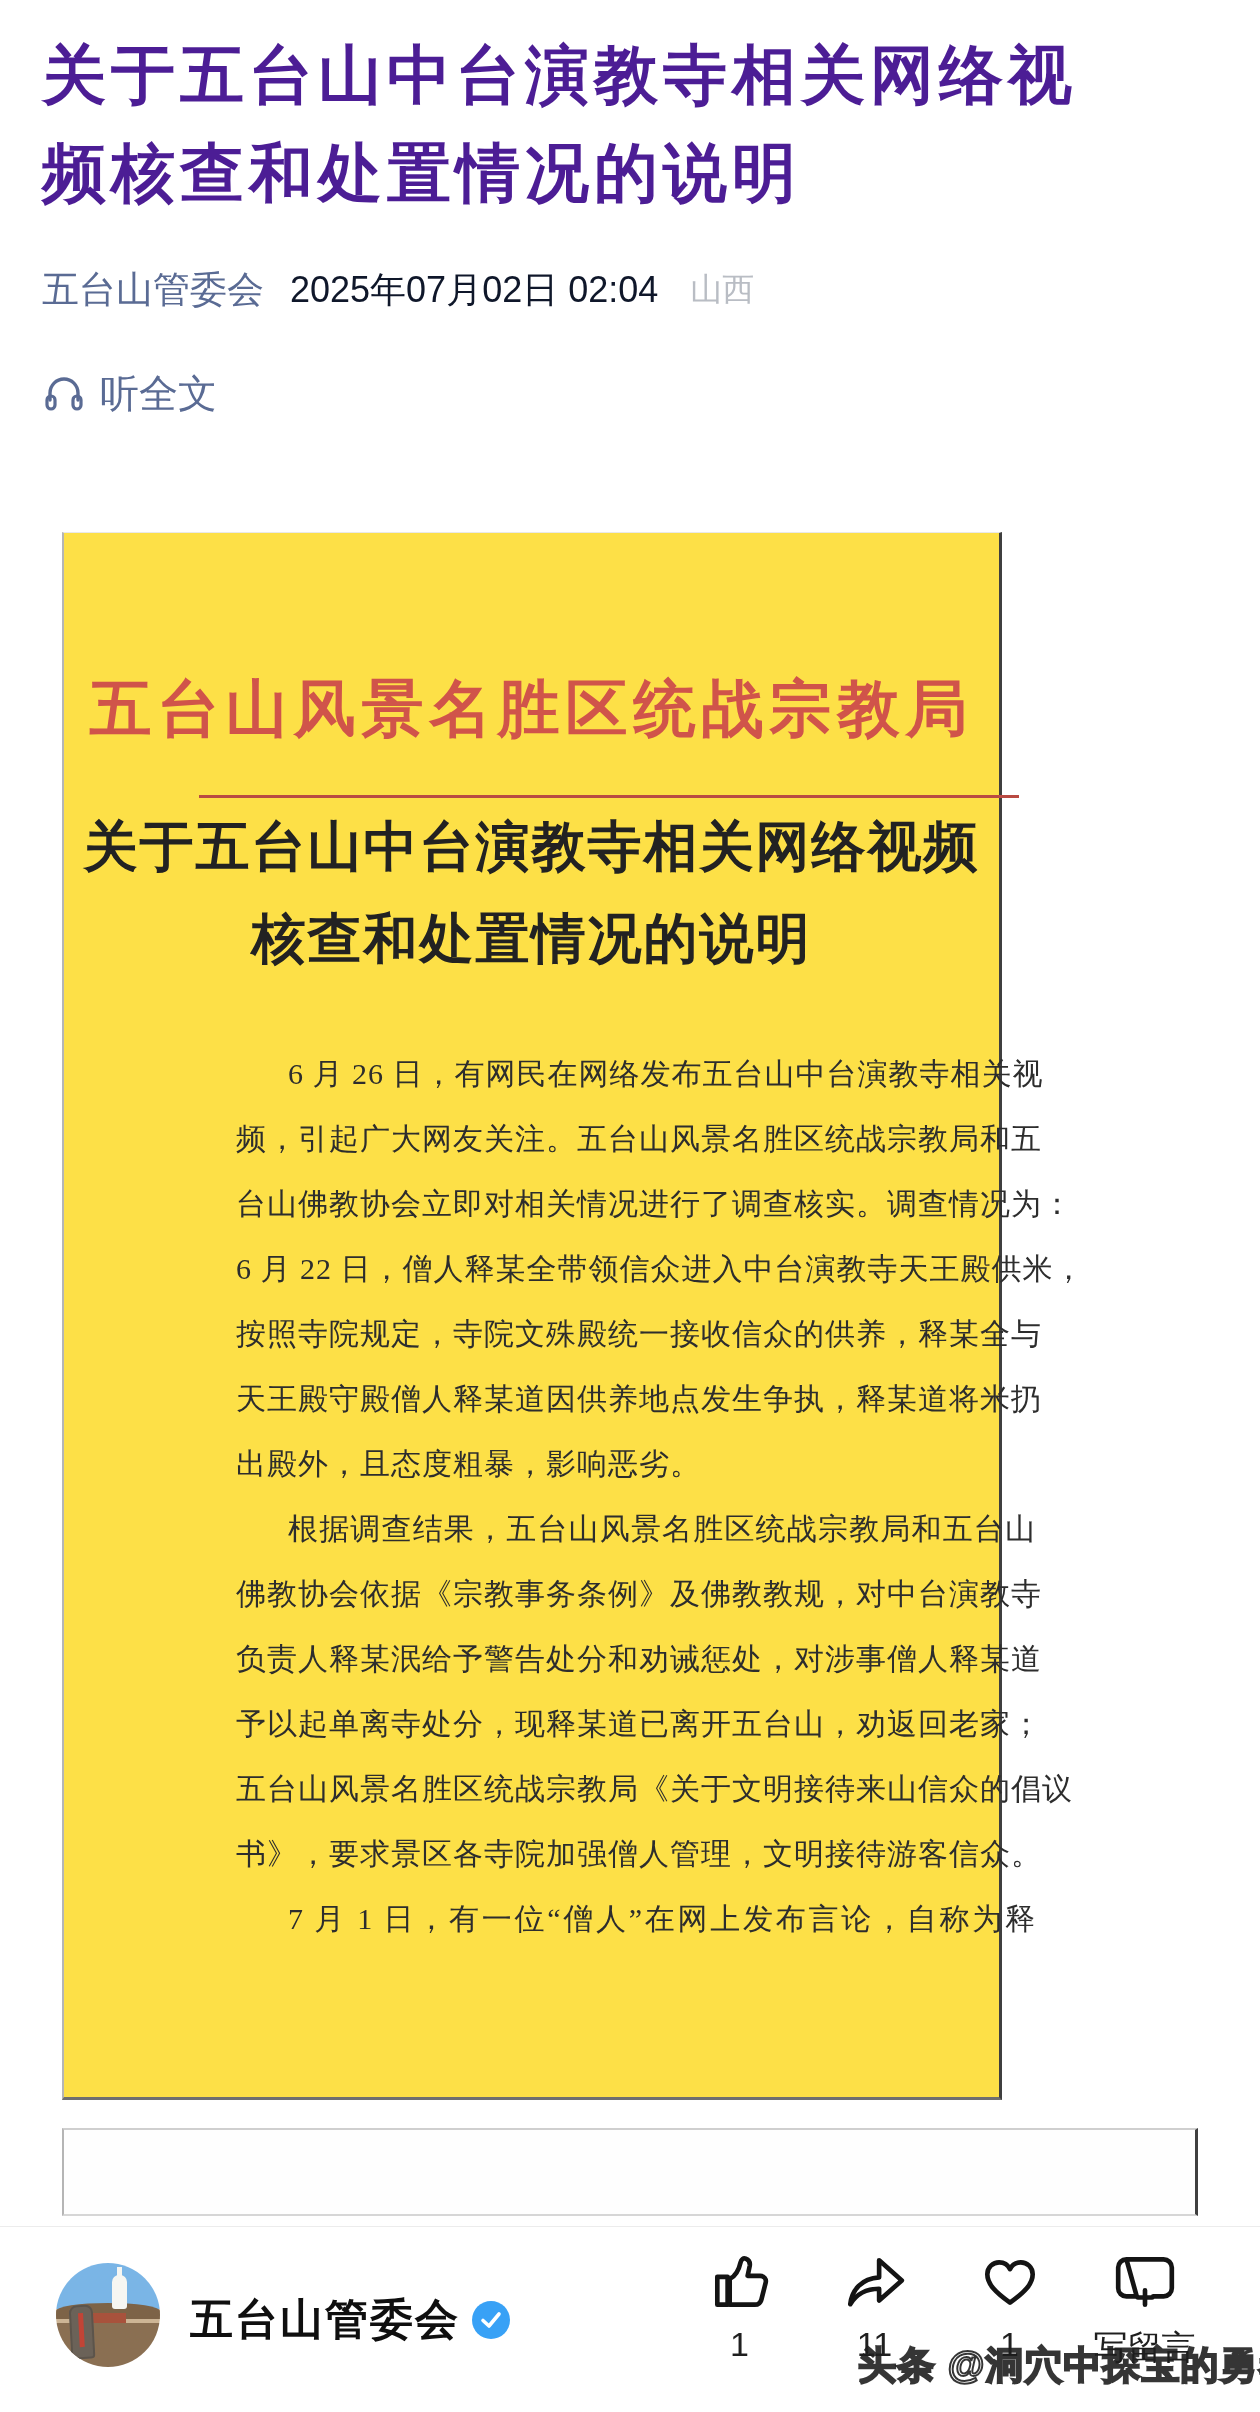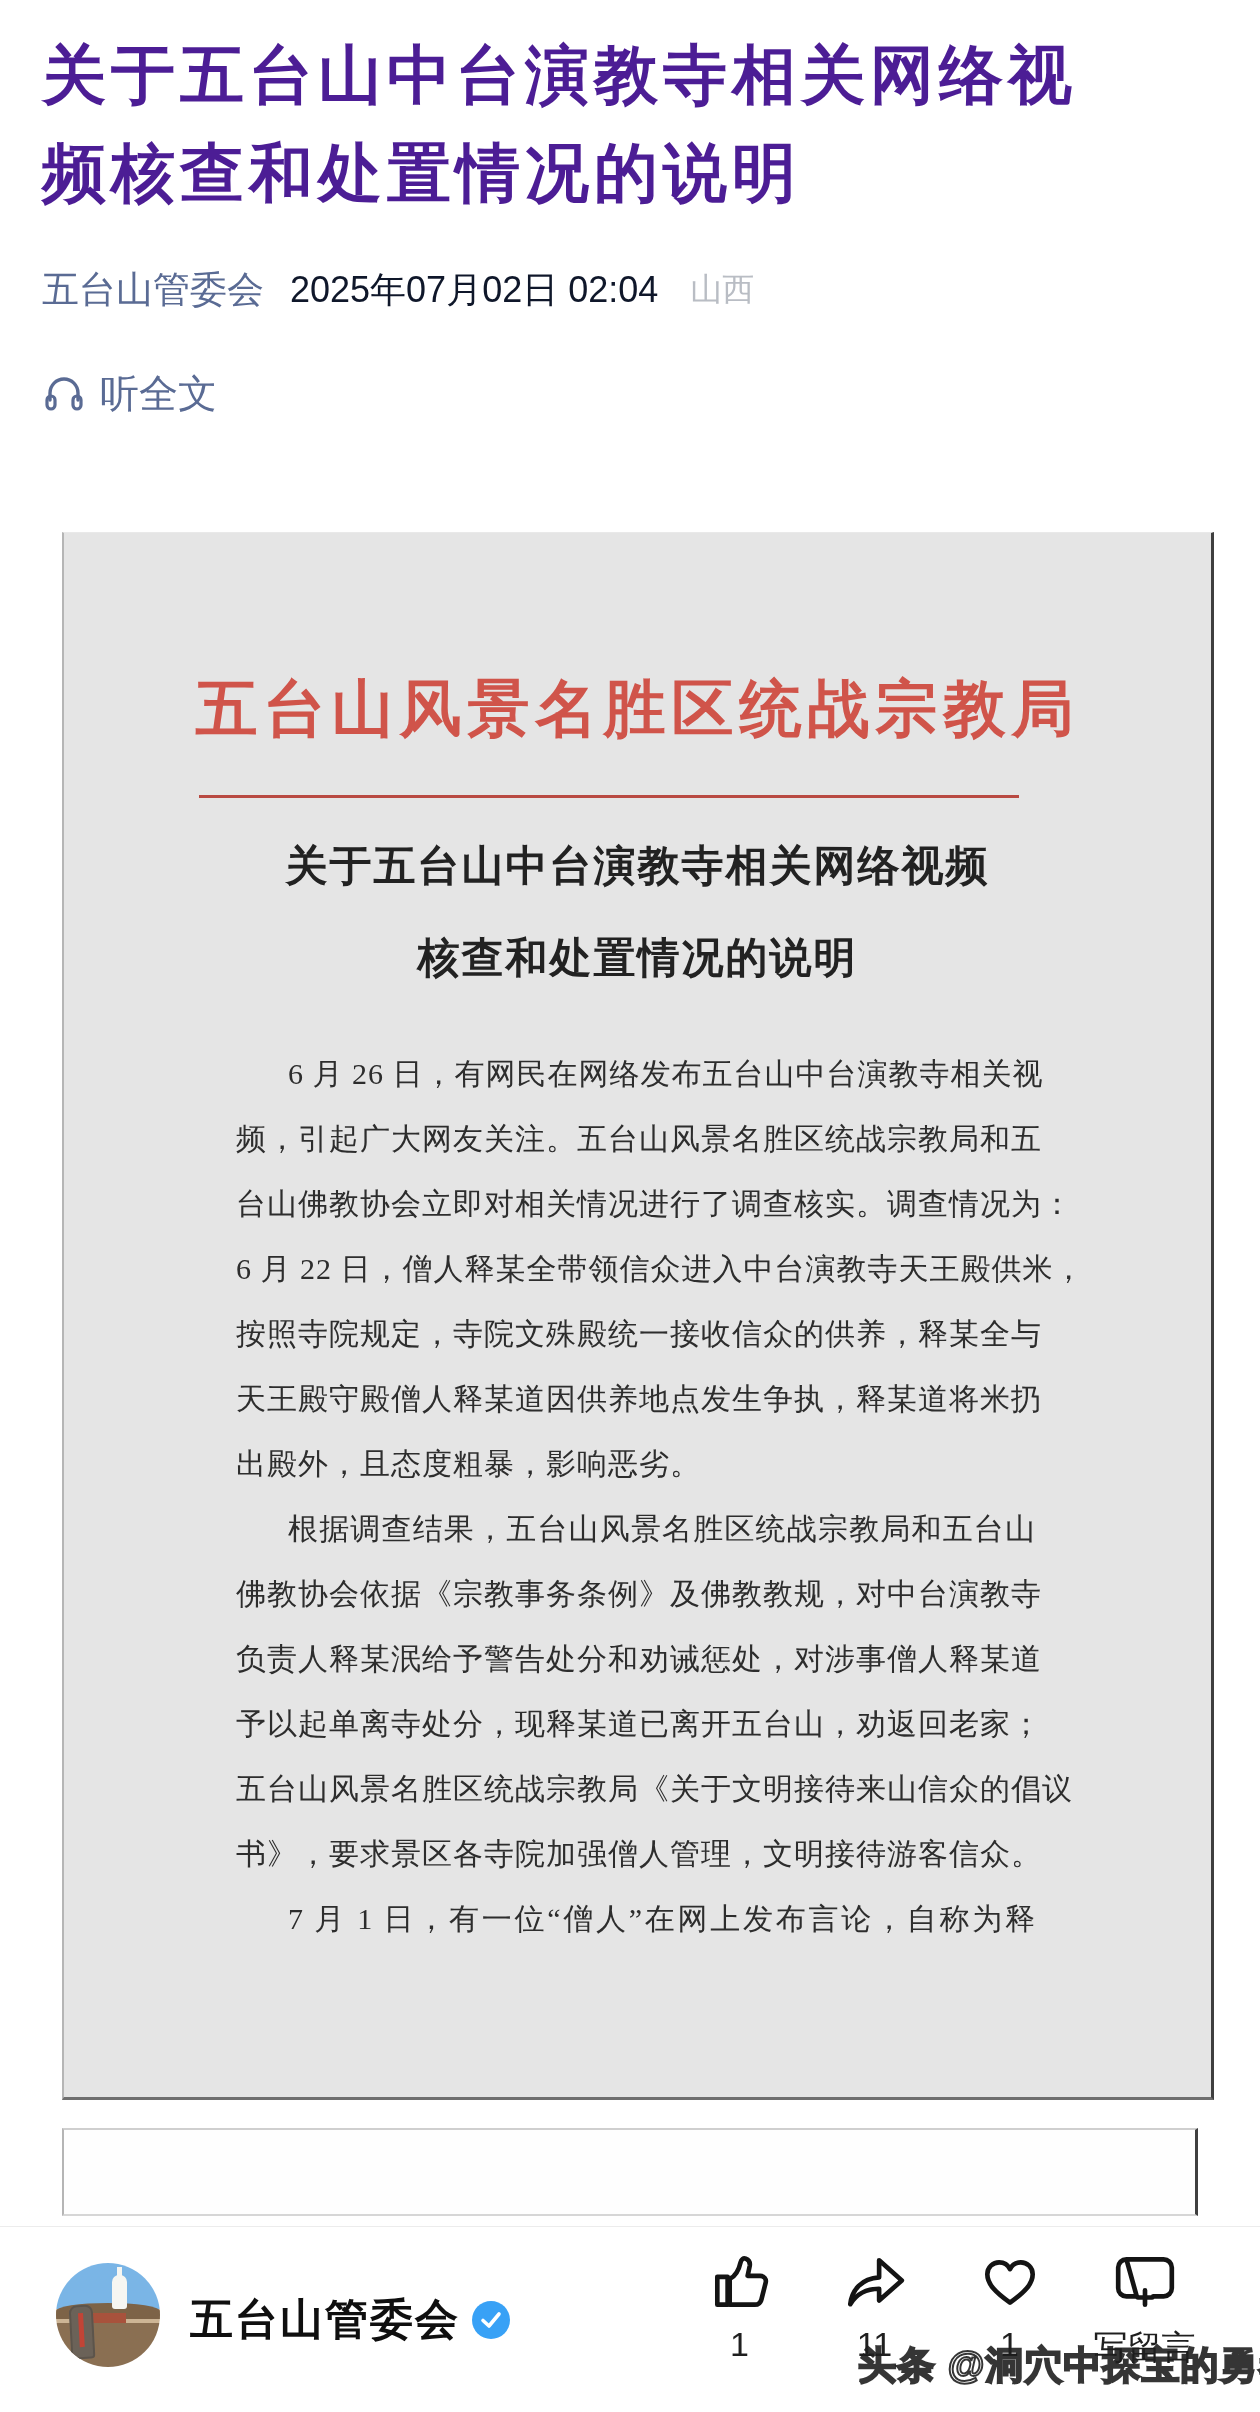--- a/index.html
+++ b/index.html
@@ -11,29 +11,29 @@
   .article-title{left:42px;top:26px;width:1185px;color:#4c1d95;
 ateb    font-weight:700;font-size:64px;line-height:98px;letter-spacing:5px;}
   .byline{left:42px;top:266px;width:1180px;height:48px;display:flex;align-items:center;}
   .byline .author{color:#5a6b94;font-size:37px;font-weight:500;}
   .byline .date{color:#0f172a;font-size:36px;margin-left:26px;}
   .byline .region{color:#b9bdc4;font-size:32px;margin-left:32px;}
   .listen-row{left:42px;top:368px;height:52px;display:flex;align-items:center;cursor:pointer;}
   .listen-row .label{color:#5a6b94;font-size:39px;margin-left:14px;}
 
   
-  .doc{left:62px;top:532px;width:1152px;height:1568px;background:#e5e5e5;
+  .doc{left:62px;top:532px;width:940px;height:1568px;background:#fde047;
        border-left:2px solid #b5b5b5;border-right:3px solid #3f3f3f;
        border-bottom:3px solid #6f6f6f;border-top:1px solid #e9e9e9;box-sizing:border-box;}
   .doc-inner{position:relative;width:100%;height:100%;font-family:"Liberation Serif","DejaVu Serif",serif;}
   .letterhead{position:absolute;left:0;top:134px;width:100%;text-align:center;
        color:#d0544a;font-size:62px;font-weight:700;letter-spacing:6px;}
   .red-line{position:absolute;left:135px;top:262px;width:820px;height:3px;background:#b94a42;}
-  .doc-title{position:absolute;left:0;top:287px;width:100%;text-align:center;
-       color:#222;font-size:42px;font-weight:700;letter-spacing:2px;line-height:92px;}
+  .doc-title{position:absolute;left:0;top:268px;width:100%;text-align:center;
+       color:#222;font-size:54px;font-weight:700;letter-spacing:2px;line-height:92px;}
   .doc-body{position:absolute;left:172px;top:508px;width:800px;color:#2d2d2d;font-size:30px;}
   .doc-line{line-height:65px;white-space:nowrap;text-align:justify;
        text-align-last:justify;text-justify:inter-character;letter-spacing:1px;}
   .doc-line.indent{padding-left:52px;}
   .doc-line.end{text-align-last:left;}
 
   .doc2{left:62px;top:2128px;width:1136px;height:88px;background:#fefefe;
        border-left:2px solid #b5b5b5;border-right:3px solid #3f3f3f;
        border-top:2px solid #cfcfcf;border-bottom:2px solid #d6d6d6;box-sizing:border-box;}
 

